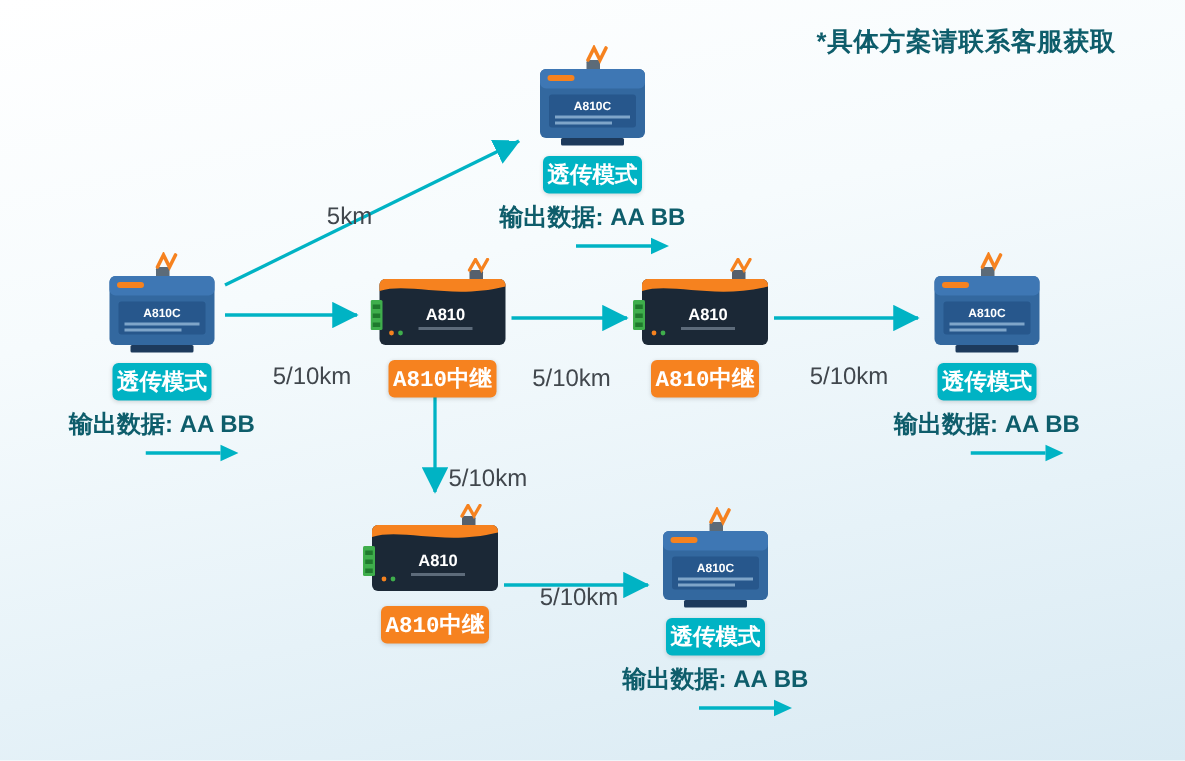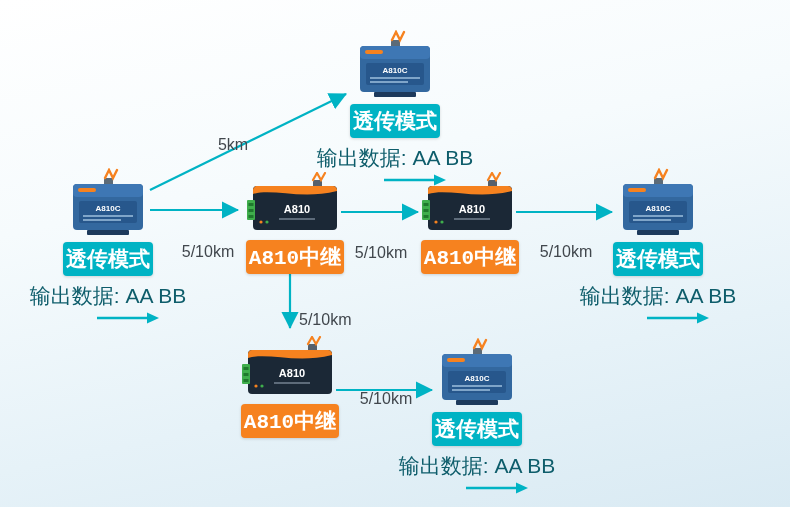--- a/index.html
+++ b/index.html
@@ -17,27 +17,27 @@
     position:absolute;transform:translateX(-50%);
     font-size:16px;color:#41474d;white-space:nowrap;margin-top:24px;
   }
   .dist-left{transform:none;}
   .node{
     position:absolute;width:170px;
     display:flex;flex-direction:column;align-items:center;
   }
   .badge{
     margin-top:6px;padding:3px 3px;border-radius:4px;
-    font-size:21px;font-weight:bold;color:#ffffff;white-space:nowrap;
+    font-size:15px;font-weight:bold;color:#ffffff;white-space:nowrap;
     box-shadow:0 1px 3px rgba(0,0,0,.15);
   }
   .badge.teal{background:#00b3c4;}
   .badge.orange{background:#f6821f;font-family:Liberation Mono, monospace;}
   .output{
-    margin-top:6px;font-size:21px;font-weight:normal;color:#0e5d6b;white-space:nowrap;
+    margin-top:6px;font-size:16px;font-weight:bold;color:#0e5d6b;white-space:nowrap;
   }
   .out-arrow{margin-top:2px;margin-left:40px;align-self:center;}
   .hidden-defs{position:absolute;width:0;height:0;overflow:hidden;}
 </style>
 </head>
 <body>
 
 <div class="canvas">
 
   <svg class="hidden-defs" aria-hidden="true">
@@ -62,20 +62,21 @@
       <rect x="1.5" y="31" width="5" height="3" fill="#1f7a2d"></rect>
       <rect x="1.5" y="37" width="5" height="3" fill="#1f7a2d"></rect>
       <rect x="1.5" y="43" width="5" height="3" fill="#1f7a2d"></rect>
       <text x="50" y="41" font-size="11" font-weight="bold" fill="#ffffff" text-anchor="middle">A810</text>
       <rect x="32" y="46" width="36" height="2" fill="#5d6b7a"></rect>
       <circle cx="14" cy="50" r="1.6" fill="#f6821f"></circle>
       <circle cx="20" cy="50" r="1.6" fill="#3fae4c"></circle>
     </g>
   </svg>
 
+  <div class="note">*具体方案请联系客服获取</div>
 
   <svg class="arrows" width="790" height="507" viewBox="0 0 790 507">
     <defs>
       <marker id="ah" markerWidth="9" markerHeight="8" refX="7.5" refY="4" orient="auto">
         <path d="M0,0 L8,4 L0,8 Z" fill="#00b3c4"></path>
       </marker>
     </defs>
     <line x1="150" y1="190" x2="346" y2="94" stroke="#00b3c4" stroke-width="2.2" marker-end="url(#ah)"></line>
     <line x1="150" y1="210" x2="238" y2="210" stroke="#00b3c4" stroke-width="2.2" marker-end="url(#ah)"></line>
     <line x1="341" y1="212" x2="418" y2="212" stroke="#00b3c4" stroke-width="2.2" marker-end="url(#ah)"></line>

